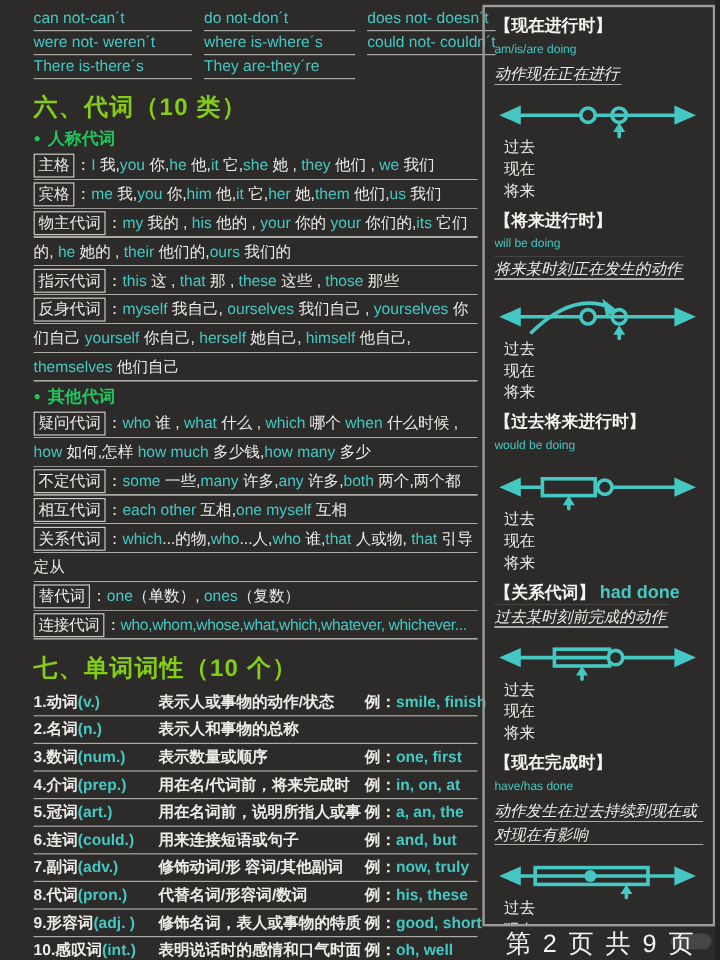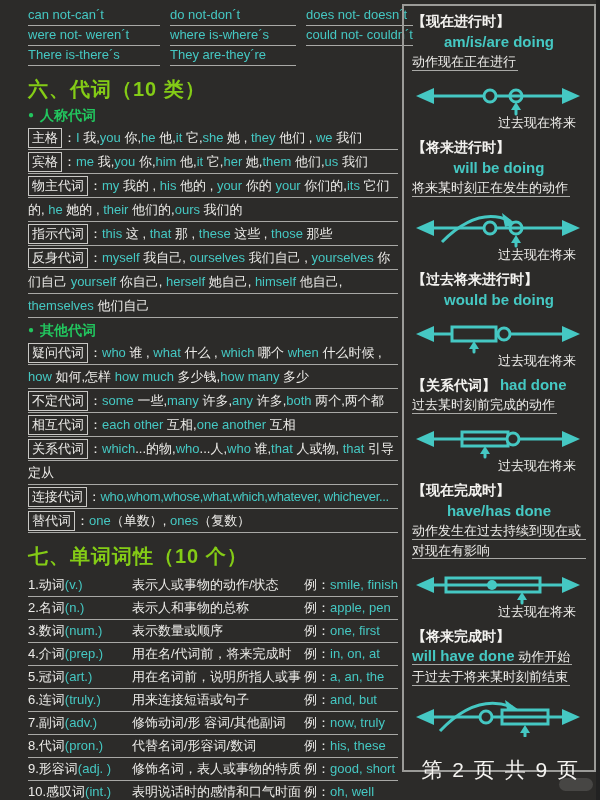--- a/index.html
+++ b/index.html
@@ -30,56 +30,56 @@
   .prow.tight{letter-spacing:-0.3px;}
   .tag{
     display:inline-block; border:1px solid #c9c8c5; padding:0 3px; line-height:18px;
     color:var(--text); margin-right:1px;
   }
 
   
   .pos-table{margin-top:2px;}
   .pos-row{
     display:grid; grid-template-columns:104px 172px 1fr;
-    font-size:13px; line-height:22px; border-bottom:1px solid var(--line);
+    font-size:13px; line-height:22px; border-bottom:1px solid var(--line);font-weight:bold;
   }
   .pos-ex{white-space:nowrap;}
 
   
   .sidebar{
     position:absolute; left:402px; top:4px; width:194px; height:768px;
     border:2px solid var(--border); box-sizing:border-box; padding:5px 8px 2px 8px; overflow:hidden;
   }
   .tblock{margin-bottom:5px;}
   .ttitle{font-size:14px; font-weight:bold; color:#f4f3f0; line-height:20px;}
-  .tform{font-size:15px; font-weight:bold; line-height:21px;text-align:center;}
+  .tform{font-size:10px; font-weight:normal; line-height:21px;}
   .tform-inline{font-size:15px; font-weight:bold;}
   .lines{
     font-size:13px; line-height:20px;
     background-image:repeating-linear-gradient(to bottom, transparent 0, transparent 18px, var(--line) 18px, var(--line) 19px);
-    width:fit-content; padding-right:2px;
+    width:fit-content; padding-right:2px;font-style:italic;
   }
   .inline-row{
     font-size:13px; line-height:20px;
     background-image:repeating-linear-gradient(to bottom, transparent 0, transparent 18px, var(--line) 18px, var(--line) 19px);
     width:fit-content; padding-right:2px;
   }
   .tdiagram{display:block; margin:4px 0 0 0; color:var(--accent);}
   .tdiagram line{stroke:var(--accent); stroke-width:3; stroke-linecap:round;}
   .tdiagram .tri{fill:var(--accent); stroke:none;}
   .tdiagram .oc{fill:var(--bg); stroke:var(--accent); stroke-width:3;}
   .tdiagram .fc{fill:var(--accent); stroke:none;}
   .tdiagram .box{fill:var(--bg); stroke:var(--accent); stroke-width:3;}
   .tdiagram .arc{fill:none; stroke:var(--accent); stroke-width:3;}
   .tlabels{display:flex; justify-content:flex-end; width:172px; padding:0 8px; box-sizing:border-box;
-    font-size:13px; color:var(--text); margin-top:-2px;}
+    font-size:13px; color:var(--text); margin-top:-2px;flex-direction:column;}
 
   
   .footer{
-    position:absolute; right:16px; bottom:17px; font-size:21px; color:#f4f3f0;
+    position:absolute; right:16px; bottom:0px; font-size:21px; color:#f4f3f0;
     letter-spacing:2px; line-height:26px;
   }
   .watermark-pill{
     position:absolute; right:3px; bottom:9px; width:34px; height:13px; border-radius:7px;
     background:rgba(255,255,255,0.13);
   }
 </style>
 </head>
 <body>
 
@@ -110,55 +110,54 @@
     <div class="prow"><span class="tag">物主代词</span><span class="zh">：</span><span><span class="en">my </span><span class="zh">我的 , </span><span class="en">his </span><span class="zh">他的 , </span><span class="en">your </span><span class="zh">你的 </span><span class="en">your </span><span class="zh">你们的,</span><span class="en">its </span><span class="zh">它们的, </span><span class="en">he </span><span class="zh">她的 , </span><span class="en">their </span><span class="zh">他们的,</span><span class="en">ours </span><span class="zh">我们的</span></span></div>
     <div class="prow"><span class="tag">指示代词</span><span class="zh">：</span><span><span class="en">this </span><span class="zh">这 , </span><span class="en">that </span><span class="zh">那 , </span><span class="en">these </span><span class="zh">这些 , </span><span class="en">those </span><span class="zh">那些</span></span></div>
     <div class="prow"><span class="tag">反身代词</span><span class="zh">：</span><span><span class="en">myself </span><span class="zh">我自己, </span><span class="en">ourselves </span><span class="zh">我们自己 , </span><span class="en">yourselves </span><span class="zh">你们自己 </span><span class="en">yourself </span><span class="zh">你自己, </span><span class="en">herself </span><span class="zh">她自己, </span><span class="en">himself </span><span class="zh">他自己, </span><span class="en">themselves </span><span class="zh">他们自己</span></span></div>
 
     <div class="bullet-line">
       <span class="dot">●</span><span>其他代词</span>
     </div>
 
     <div class="prow"><span class="tag">疑问代词</span><span class="zh">：</span><span><span class="en">who </span><span class="zh">谁 , </span><span class="en">what </span><span class="zh">什么 , </span><span class="en">which </span><span class="zh">哪个 </span><span class="en">when </span><span class="zh">什么时候 , </span><span class="en">how </span><span class="zh">如何,怎样 </span><span class="en">how much </span><span class="zh">多少钱,</span><span class="en">how many </span><span class="zh">多少</span></span></div>
     <div class="prow"><span class="tag">不定代词</span><span class="zh">：</span><span><span class="en">some </span><span class="zh">一些,</span><span class="en">many </span><span class="zh">许多,</span><span class="en">any </span><span class="zh">许多,</span><span class="en">both </span><span class="zh">两个,两个都</span></span></div>
-    <div class="prow"><span class="tag">相互代词</span><span class="zh">：</span><span><span class="en">each other </span><span class="zh">互相,</span><span class="en">one another </span><span class="zh">互相</span></span></div>
+    <div class="prow"><span class="tag">相互代词</span><span class="zh">：</span><span><span class="en">each other </span><span class="zh">互相,</span><span class="en">one myself </span><span class="zh">互相</span></span></div>
     <div class="prow"><span class="tag">关系代词</span><span class="zh">：</span><span><span class="en">which</span><span class="zh">...的物,</span><span class="en">who</span><span class="zh">...人,</span><span class="en">who </span><span class="zh">谁,</span><span class="en">that </span><span class="zh">人或物, </span><span class="en">that </span><span class="zh">引导定从</span></span></div>
+    <div class="prow"><span class="tag">替代词</span><span class="zh">：</span><span><span class="en">one</span><span class="zh">（单数）, </span><span class="en">ones</span><span class="zh">（复数）</span></span></div>
     <div class="prow tight"><span class="tag">连接代词</span><span class="zh">：</span><span><span class="en">who,whom,whose,what,which,whatever,  whichever...</span></span></div>
-    <div class="prow"><span class="tag">替代词</span><span class="zh">：</span><span><span class="en">one</span><span class="zh">（单数）, </span><span class="en">ones</span><span class="zh">（复数）</span></span></div>
 
     <h2 class="sec">七、单词词性（10 个）</h2>
 
     <div class="pos-table">
       <div class="pos-row">
         <div class="pos-term"><span class="zh">1.动词</span><span class="en">(v.)</span></div>
         <div class="pos-desc zh">表示人或事物的动作/状态</div>
         <div class="pos-ex"><span class="zh">例：</span><span class="en">smile, finish</span></div>
       </div>
       <div class="pos-row">
         <div class="pos-term"><span class="zh">2.名词</span><span class="en">(n.)</span></div>
         <div class="pos-desc zh">表示人和事物的总称</div>
-        <div class="pos-ex"><span class="zh">例：</span><span class="en">apple, pen</span></div>
       </div>
       <div class="pos-row">
         <div class="pos-term"><span class="zh">3.数词</span><span class="en">(num.)</span></div>
         <div class="pos-desc zh">表示数量或顺序</div>
         <div class="pos-ex"><span class="zh">例：</span><span class="en">one, first</span></div>
       </div>
       <div class="pos-row">
         <div class="pos-term"><span class="zh">4.介词</span><span class="en">(prep.)</span></div>
         <div class="pos-desc zh">用在名/代词前，将来完成时</div>
         <div class="pos-ex"><span class="zh">例：</span><span class="en">in, on, at</span></div>
       </div>
       <div class="pos-row">
         <div class="pos-term"><span class="zh">5.冠词</span><span class="en">(art.)</span></div>
         <div class="pos-desc zh">用在名词前，说明所指人或事</div>
         <div class="pos-ex"><span class="zh">例：</span><span class="en">a, an, the</span></div>
       </div>
       <div class="pos-row">
-        <div class="pos-term"><span class="zh">6.连词</span><span class="en">(truly.)</span></div>
+        <div class="pos-term"><span class="zh">6.连词</span><span class="en">(could.)</span></div>
         <div class="pos-desc zh">用来连接短语或句子</div>
         <div class="pos-ex"><span class="zh">例：</span><span class="en">and, but</span></div>
       </div>
       <div class="pos-row">
         <div class="pos-term"><span class="zh">7.副词</span><span class="en">(adv.)</span></div>
         <div class="pos-desc zh">修饰动词/形 容词/其他副词</div>
         <div class="pos-ex"><span class="zh">例：</span><span class="en">now, truly</span></div>
       </div>
       <div class="pos-row">
         <div class="pos-term"><span class="zh">8.代词</span><span class="en">(pron.)</span></div>

